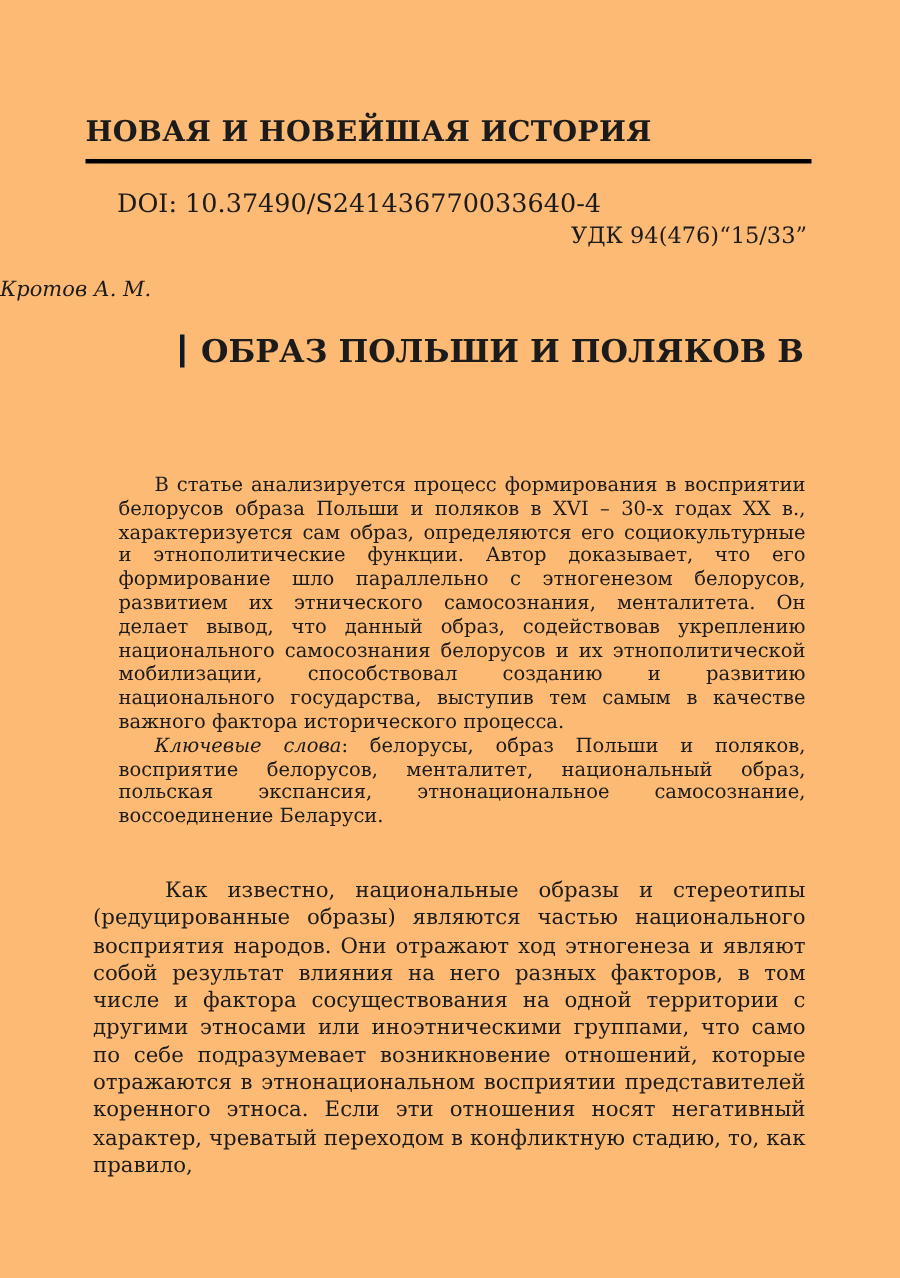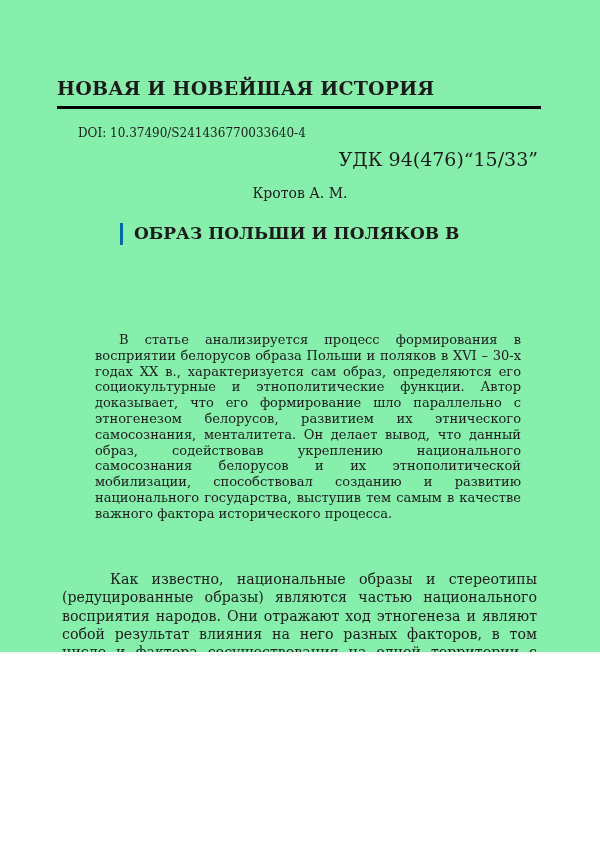--- a/index.html
+++ b/index.html
@@ -3,22 +3,22 @@
 <meta charset="utf-8">
 <style>
   html, body {
     margin: 0;
     padding: 0;
     background: #ffffff;
   }
   .page {
     position: relative;
     width: 600px;
-    height: 652px;
-    background: #86efac;
+    height: 852px;
+    background: #fdba74;
     font-family: "DejaVu Serif", "Liberation Serif", serif;
     color: #1b1b1b;
     overflow: hidden;
   }
   .journal-header {
     position: absolute;
     top: 77px;
     left: 57px;
     font-size: 19px;
     font-weight: bold;
@@ -30,70 +30,71 @@
     top: 106px;
     left: 57px;
     width: 484px;
     height: 3px;
     background: #000000;
   }
   .doi-line {
     position: absolute;
     top: 126px;
     left: 78px;
-    font-size: 12px;
+    font-size: 17px;
     white-space: nowrap;
   }
   .udk-line {
     position: absolute;
     top: 148px;
     right: 62px;
-    font-size: 19px;
+    font-size: 15px;
     white-space: nowrap;
   }
   .author-line {
     position: absolute;
     top: 185px;
     left: 0;
     width: 600px;
-    text-align: center;
+    text-align: left;
     font-size: 14px;
+    font-style: italic;
   }
   .title-block {
     position: absolute;
     top: 223px;
     left: 120px;
-    border-left: 3px solid #0369a1;
+    border-left: 3px solid #0f172a;
     padding-left: 11px;
     font-weight: bold;
-    font-size: 17px;
+    font-size: 21px;
     line-height: 21.5px;
   }
   .title-line {
     white-space: nowrap;
   }
   .abstract-block {
     position: absolute;
     top: 316px;
     left: 79px;
     width: 458px;
     font-size: 13px;
     line-height: 15.8px;
     text-align: justify;
   }
   .abstract-block p {
-    margin: 16px;
+    margin: 0;
     text-indent: 24px;
   }
   .keywords-label {
     font-style: italic;
   }
   .body-paragraph {
     position: absolute;
-    top: 570px;
+    top: 585px;
     left: 62px;
     width: 475px;
     margin: 0;
     font-size: 14.2px;
     line-height: 18.3px;
     text-align: justify;
     text-indent: 48px;
   }
 </style>
 </head>
@@ -110,17 +111,18 @@
   <div class="udk-line">УДК 94(476)“15/33”</div>
 
   <div class="author-line">Кротов А. М.</div>
 
   <div class="title-block">
     <div class="title-line">ОБРАЗ ПОЛЬШИ И ПОЛЯКОВ В</div>
   </div>
 
   <div class="abstract-block">
     <p>В статье анализируется процесс формирования в восприятии белорусов образа Польши и поляков в XVI – 30-х годах XX в., характеризуется сам образ, определяются его социокультурные и этнополитические функции. Автор доказывает, что его формирование шло параллельно с этногенезом белорусов, развитием их этнического самосознания, менталитета. Он делает вывод, что данный образ, содействовав укреплению национального самосознания белорусов и их этнополитической мобилизации, способствовал созданию и развитию национального государства, выступив тем самым в качестве важного фактора исторического процесса.</p>
+    <p><span class="keywords-label">Ключевые слова</span><span>: белорусы, образ Польши и поляков, восприятие белорусов, менталитет, национальный образ, польская экспансия, этнонациональное самосознание, воссоединение Беларуси.</span></p>
   </div>
 
   <p class="body-paragraph">Как известно, национальные образы и стереотипы (редуцированные образы) являются частью национального восприятия народов. Они отражают ход этногенеза и являют собой результат влияния на него разных факторов, в том числе и фактора сосуществования на одной территории с другими этносами или иноэтническими группами, что само по себе подразумевает возникновение отношений, которые отражаются в этнонациональном восприятии представителей коренного этноса. Если эти отношения носят негативный характер, чреватый переходом в конфликтную стадию, то, как правило,</p>
 
 </div>
 
 </body></html>

